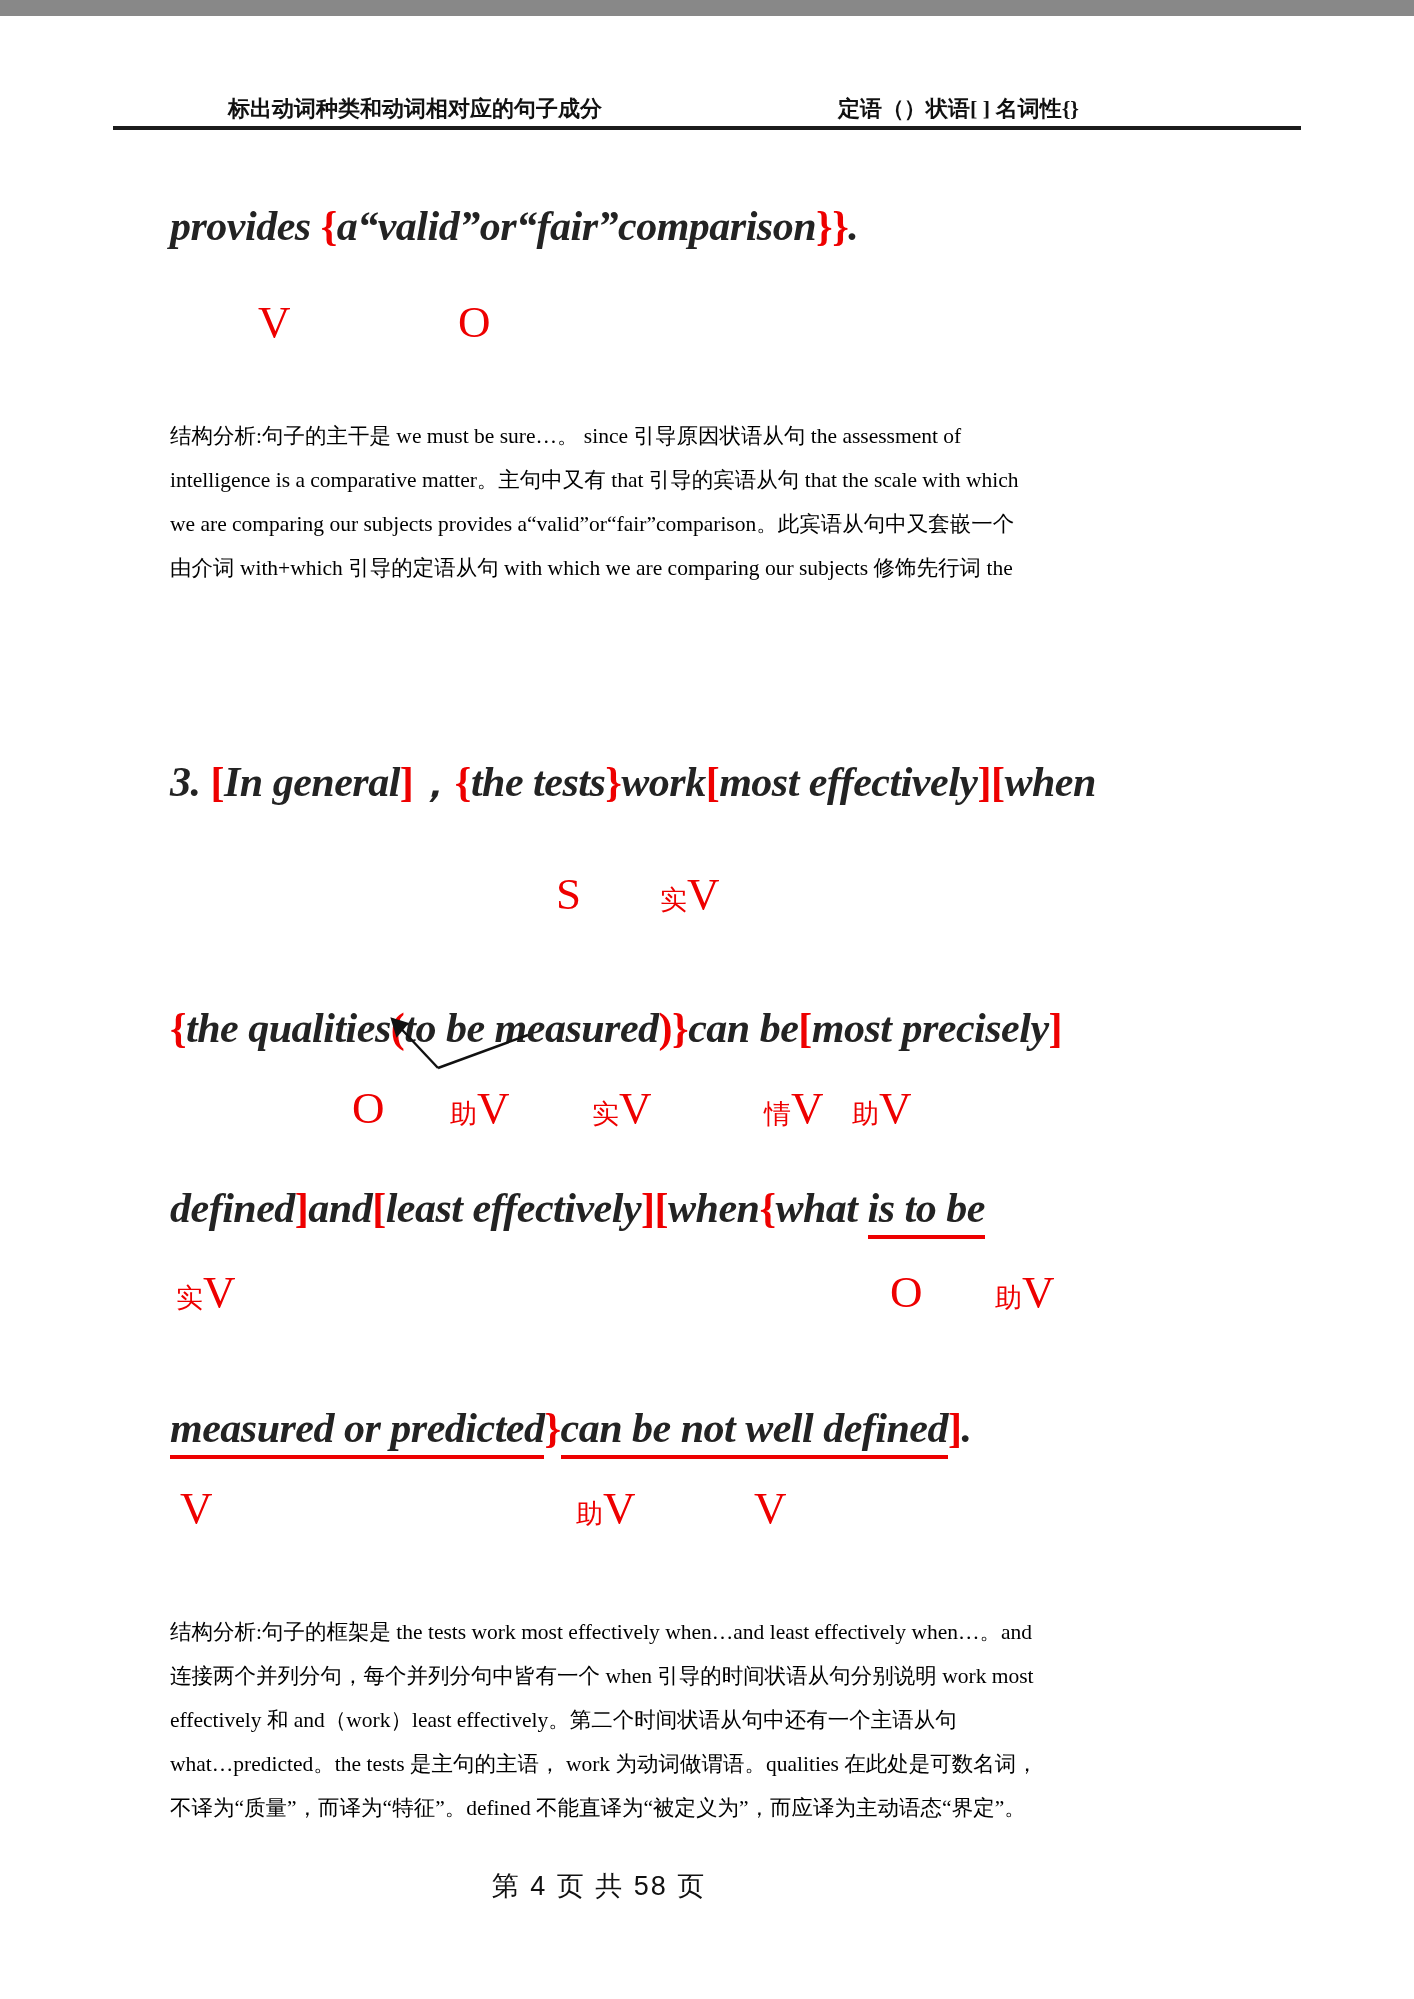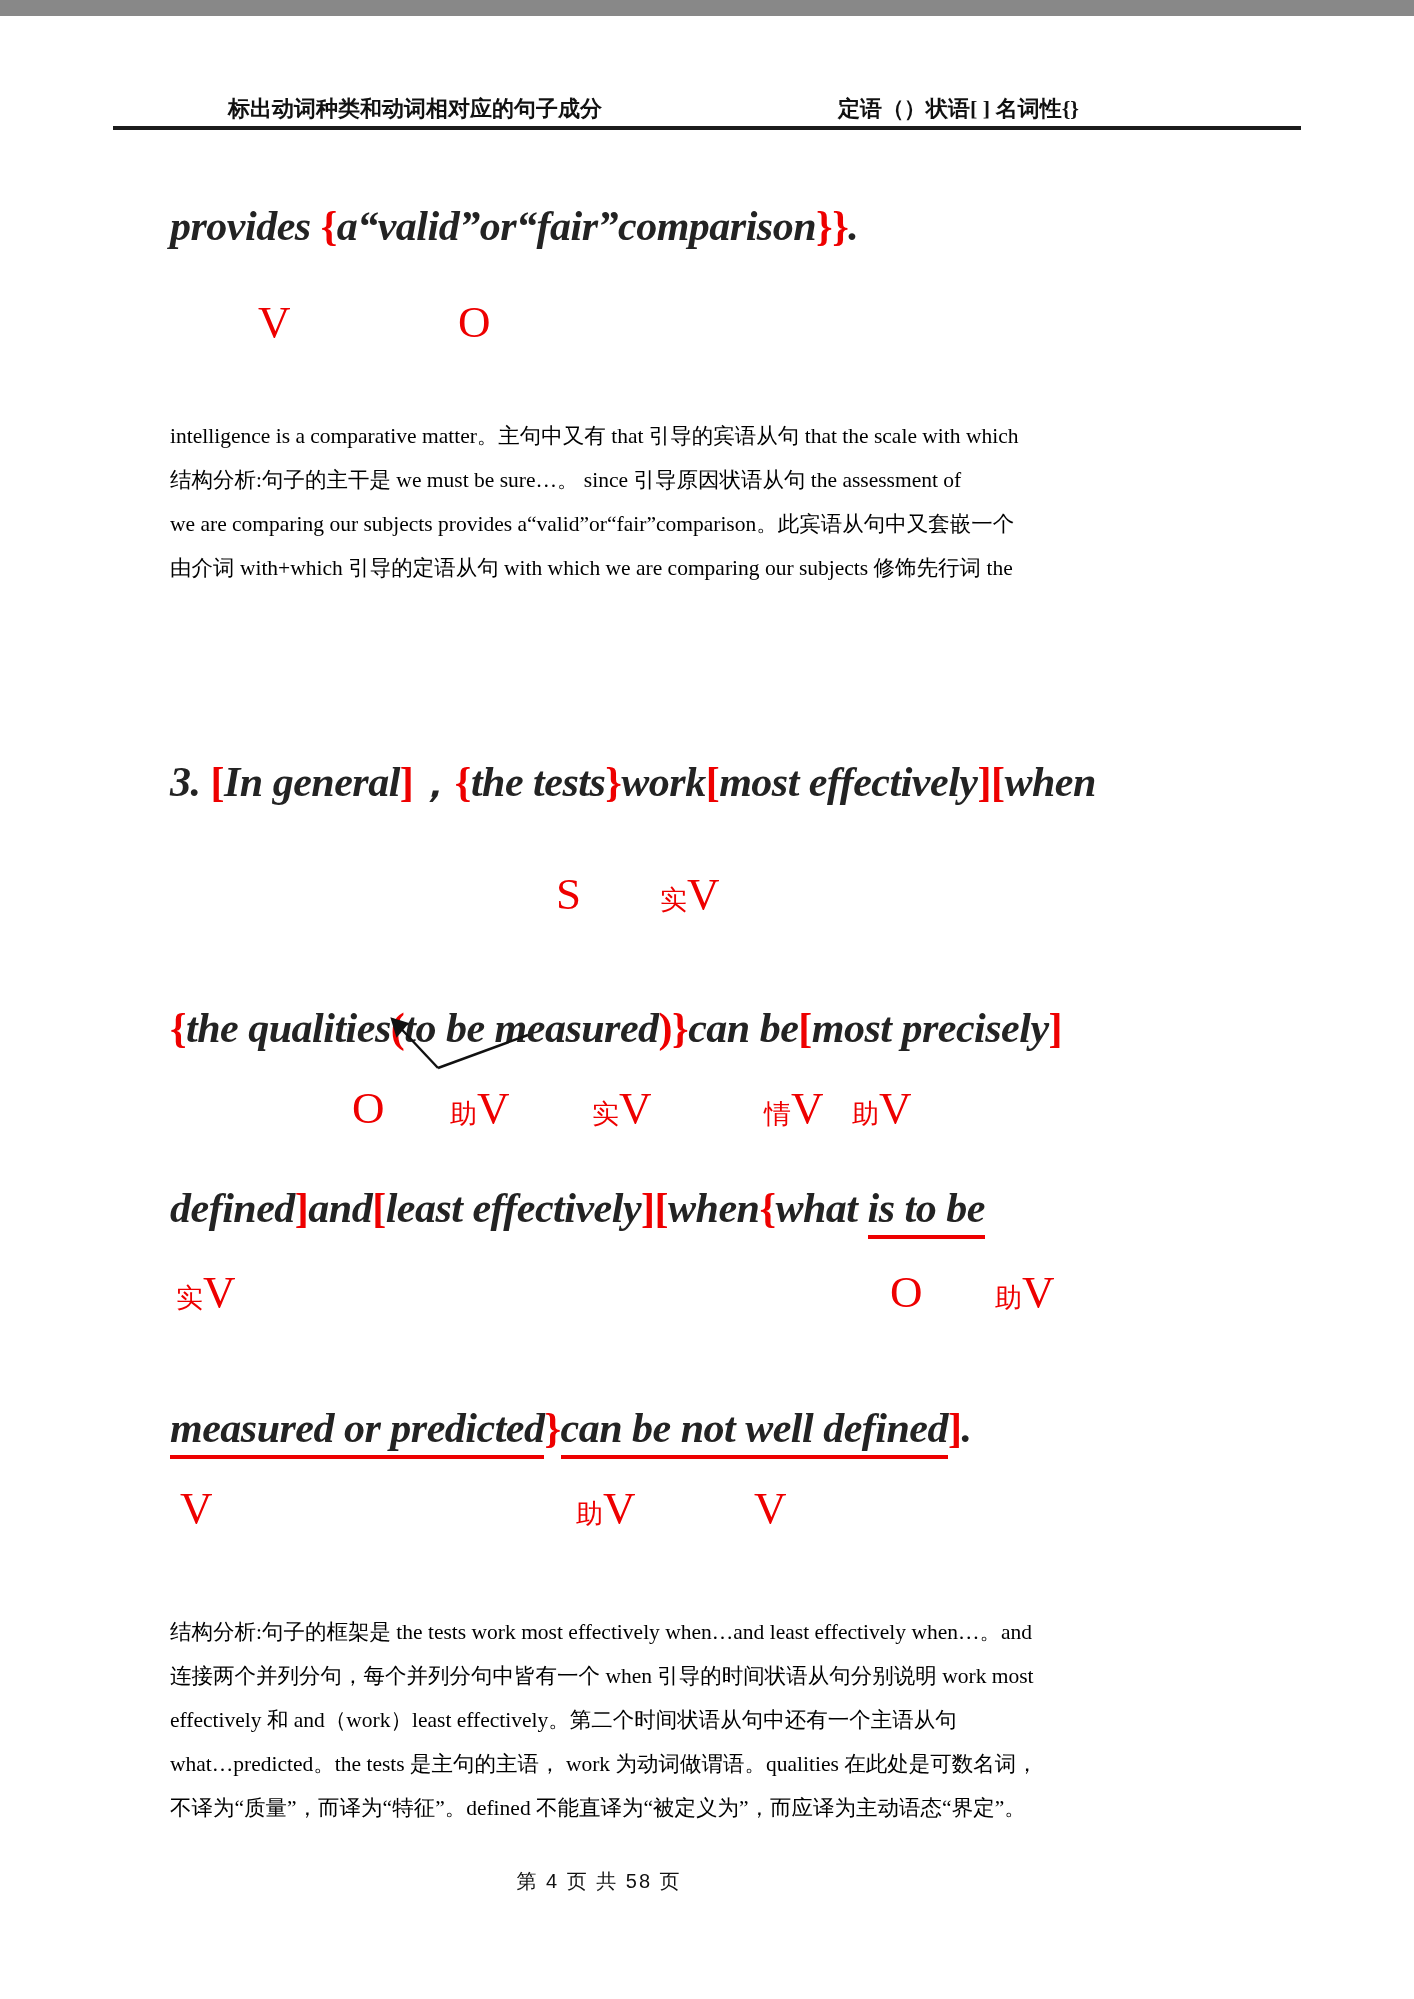--- a/index.html
+++ b/index.html
@@ -23,42 +23,42 @@
   
   .ann-row{position:absolute;left:0;top:0;width:1414px;height:60px;}
   .ann{position:absolute;top:0;color:var(--red);white-space:pre;}
   .ann .pre{font-size:27px;}
   .ann .big{font-size:45px;}
   
   .para{position:absolute;left:170px;width:1090px;font-size:21.5px;color:#000;}
   .para .tline{line-height:44px;white-space:pre;}
   
   .footer{position:absolute;left:0;top:1852px;width:1198px;text-align:center;
-    font-family:"Liberation Sans","DejaVu Sans",sans-serif;font-size:20px;color:#111;
+    font-family:"Liberation Sans","DejaVu Sans",sans-serif;font-size:27px;color:#111;
     letter-spacing:2px;}
   .arrow-svg{position:absolute;left:370px;top:993px;}
 </style>
 </head>
 <body>
 
 <div class="page">
 
   <div class="hdr hdr-left">标出动词种类和动词相对应的句子成分</div>
   <div class="hdr hdr-right">定语（）状语[ ] 名词性{}</div>
   <div class="hdr-rule"></div>
 
   <div class="hline" style="top:186px;"><span class="ink">provides </span><span class="red">{</span><span class="ink">a“valid”or“fair”comparison</span><span class="red">}}</span><span class="ink">.</span></div>
   <div class="ann-row" style="top:280px;">
       <span class="ann" style="left: 258px;"><span class="big">V</span></span>
       <span class="ann" style="left: 458px;"><span class="big">O</span></span>
     </div>
 
   <div class="para" style="top:398px;">
+      <div class="tline">结构分析:句子的主干是 we must be sure…。 since 引导原因状语从句 the assessment of</div>
       <div class="tline">intelligence is a comparative matter。主句中又有 that 引导的宾语从句 that the scale with which</div>
-      <div class="tline">结构分析:句子的主干是 we must be sure…。 since 引导原因状语从句 the assessment of</div>
       <div class="tline">we are comparing our subjects provides a“valid”or“fair”comparison。此宾语从句中又套嵌一个</div>
       <div class="tline">由介词 with+which 引导的定语从句 with which we are comparing our subjects 修饰先行词 the</div>
     </div>
 
   <div class="hline" style="top:742px;"><span class="ink">3. </span><span class="red">[</span><span class="ink">In general</span><span class="red">]</span><span class="ink">，</span><span class="red">{</span><span class="ink">the tests</span><span class="red">}</span><span class="ink">work</span><span class="red">[</span><span class="ink">most effectively</span><span class="red">][</span><span class="ink">when</span></div>
   <div class="ann-row" style="top:852px;">
       <span class="ann" style="left: 556px;"><span class="big">S</span></span>
       <span class="ann" style="left: 660px;"><span class="pre">实</span><span class="big">V</span></span>
     </div>
 

